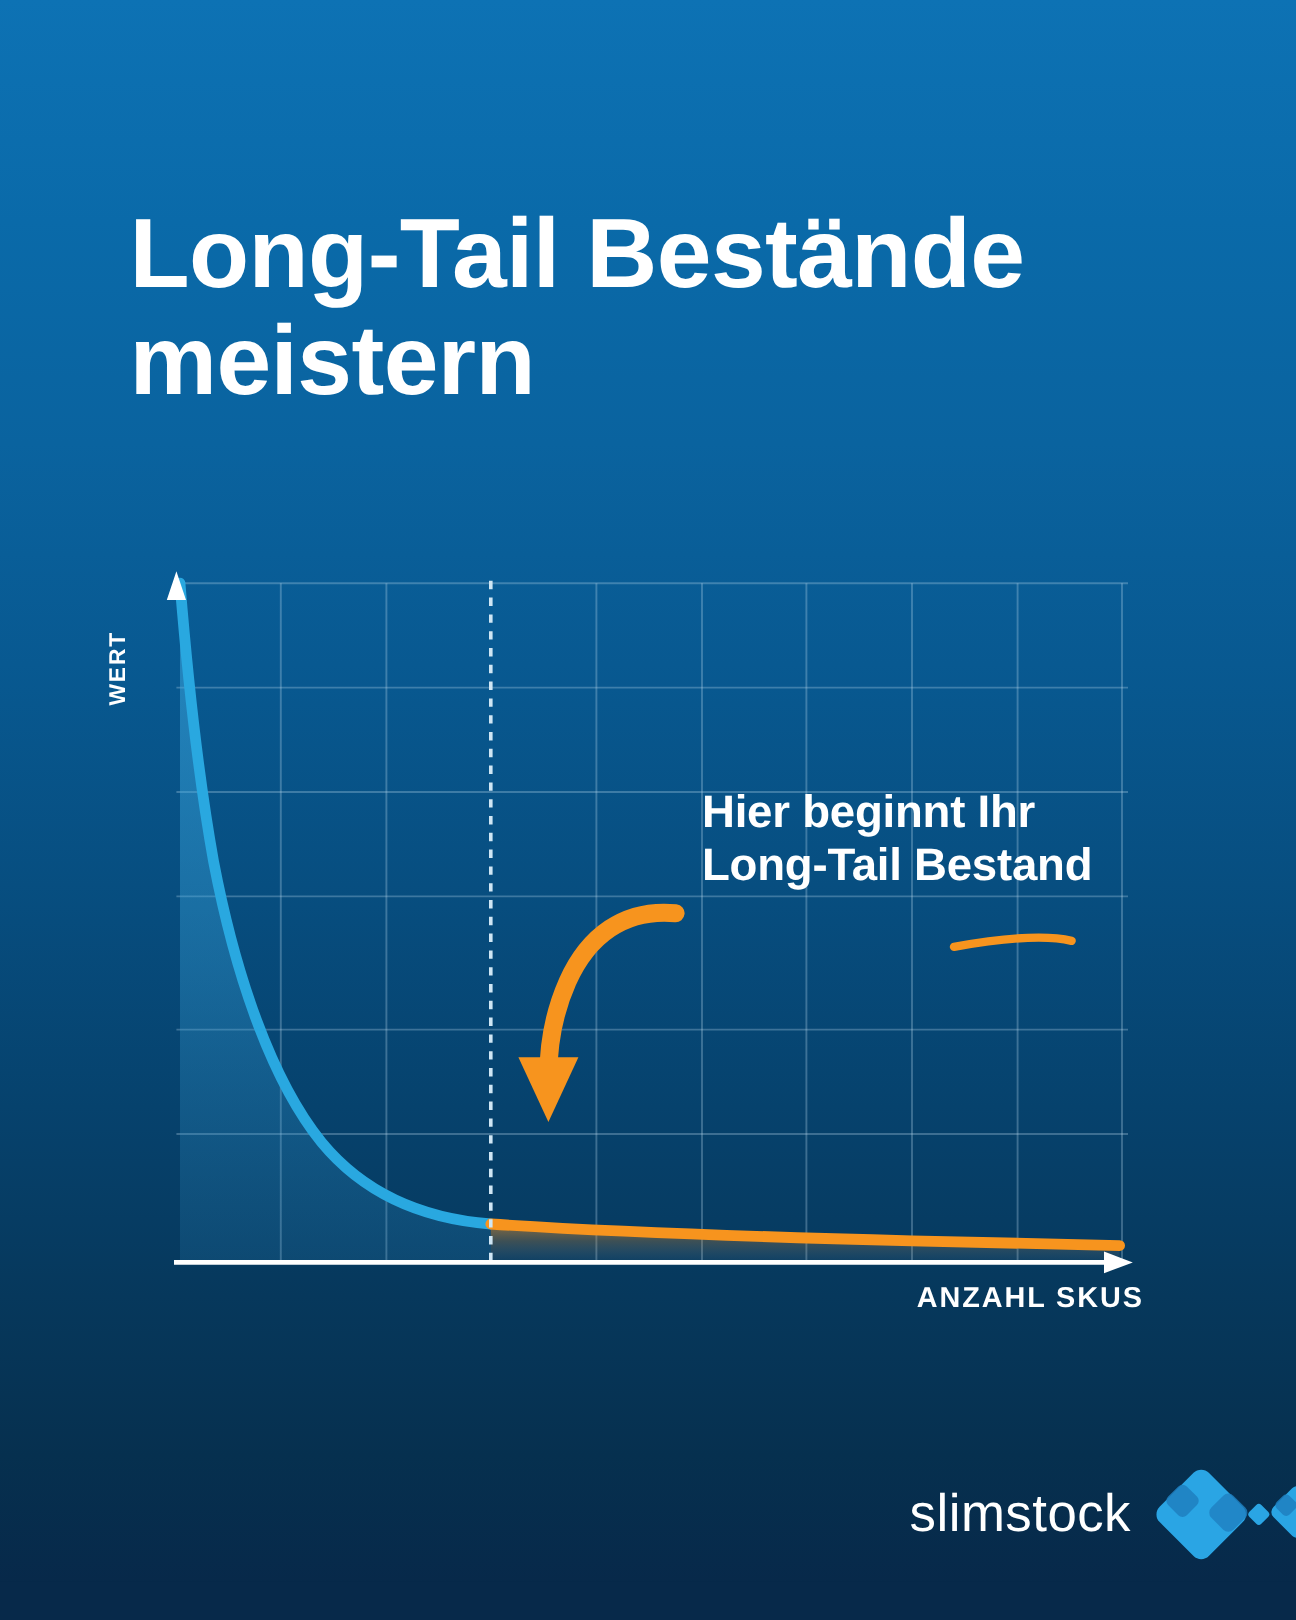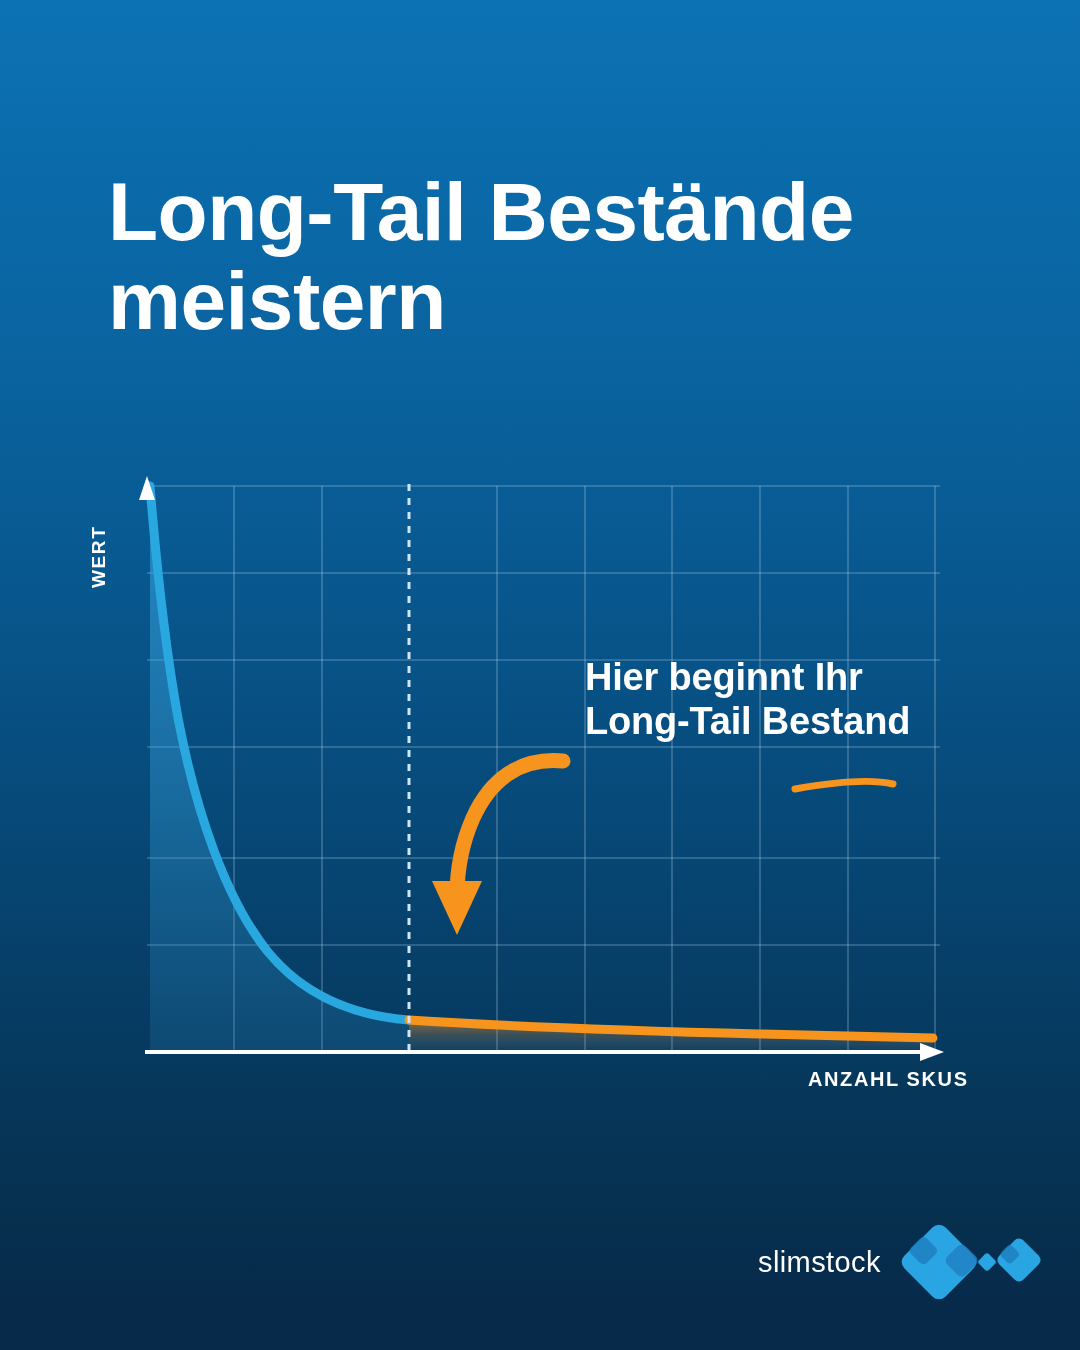--- a/index.html
+++ b/index.html
@@ -59,24 +59,24 @@
     font-size: 19px;
     font-weight: 600;
     letter-spacing: 1.6px;
     transform: rotate(-90deg);
     transform-origin: left top;
     translate: 0 110px;
     text-align: left;
   }
   #xlabel {
     position: absolute;
-    left: 808px;
+    left: 764px;
     top: 1068px;
     color: #ffffff;
-    font-size: 20px;
+    font-size: 24px;
     font-weight: 600;
     letter-spacing: 1.6px;
   }
 
   
   #annotation {
     position: absolute;
     left: 585px;
     top: 655px;
     color: #ffffff;
@@ -91,21 +91,21 @@
   #logo {
     position: absolute;
     left: 758px;
     top: 1222px;
     display: flex;
     align-items: center;
     gap: 14px;
   }
   #logo-word {
     color: #ffffff;
-    font-size: 29px;
+    font-size: 44px;
     font-weight: 400;
     letter-spacing: 0.4px;
     line-height: 1;
   }
 </style>
 </head>
 <body>
 
 <div id="page">
 

